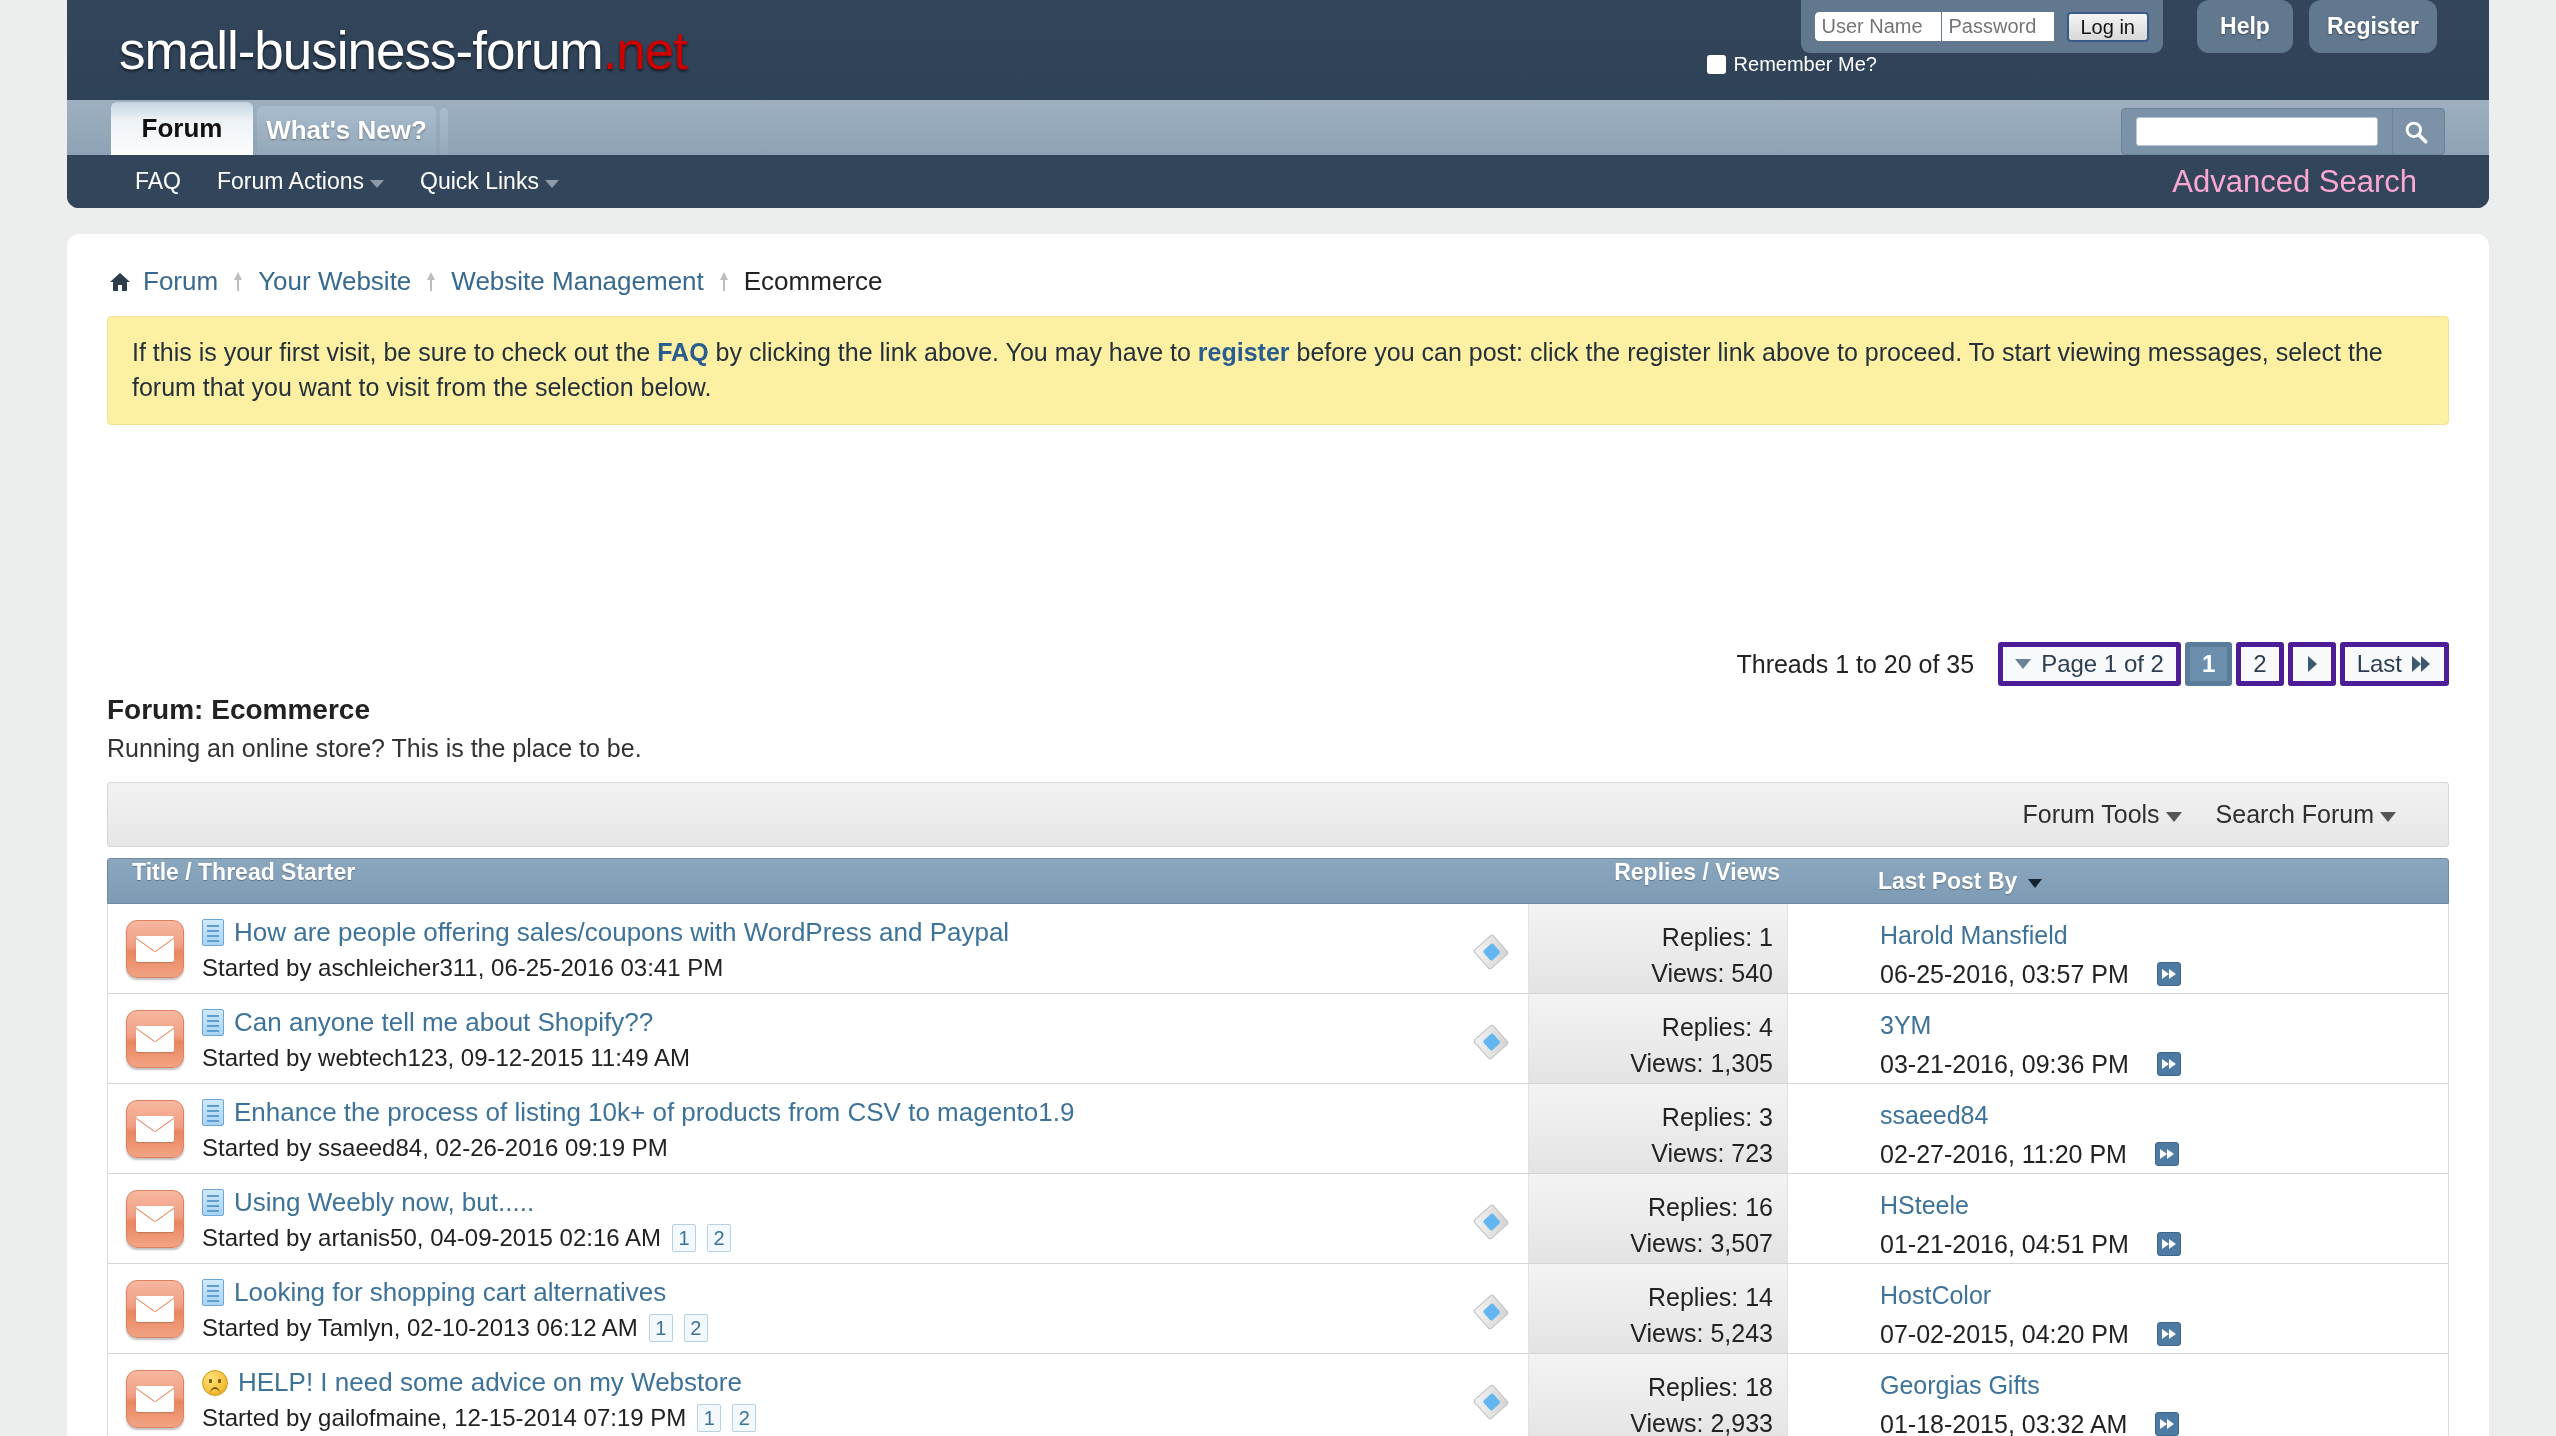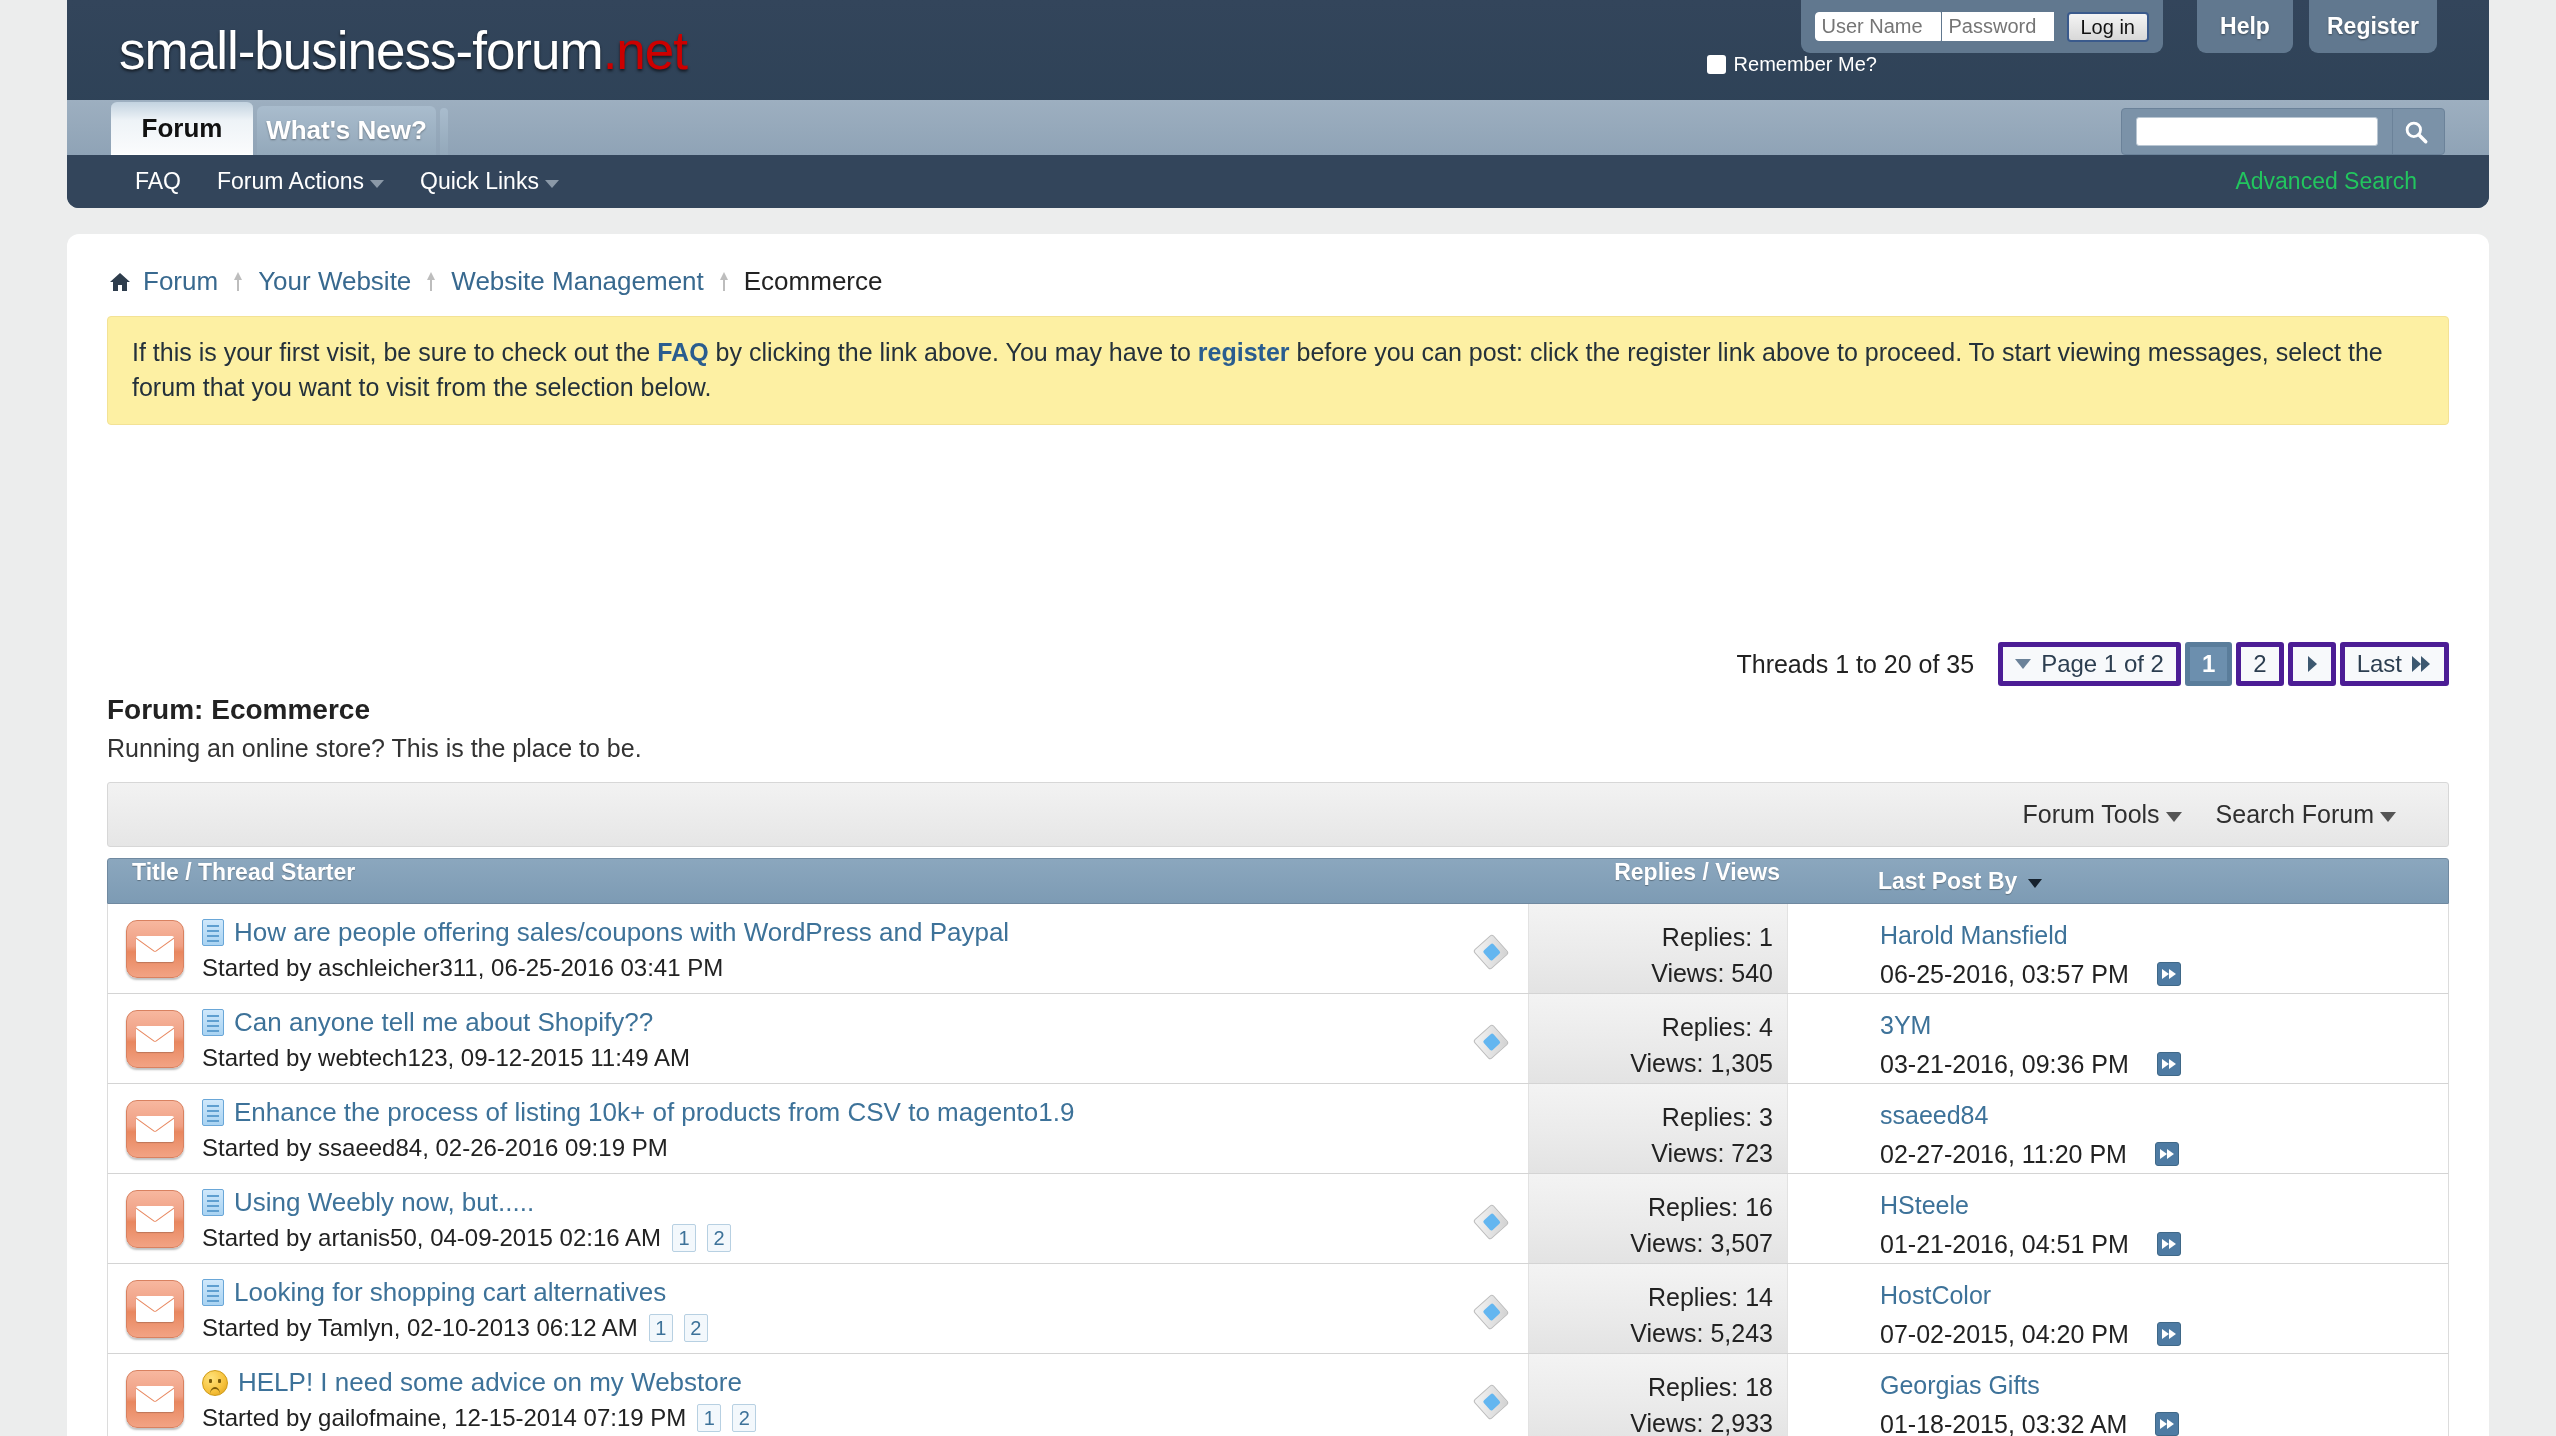--- a/index.html
+++ b/index.html
@@ -93,20 +93,21 @@
     background: #61788f;
     border-bottom-left-radius: 9px;
     border-bottom-right-radius: 9px;
     color: #fff;
     font-size: 23px;
     font-weight: bold;
     display: flex; align-items: center; justify-content: center;
     padding: 0 20px;
     cursor: pointer;
     text-shadow: 0 1px 2px rgba(0,0,0,.4);
+    border-radius: 12px;
   }
   .hdr-help { right: 196px; width: 96px; }
   .hdr-register { right: 52px; width: 128px; }
   .remember {
     position: absolute;
     right: 612px; top: 53px;
     display: flex; align-items: center; gap: 8px;
     color: #fff; font-size: 20px;
   }
   .remember .cb {
@@ -204,21 +205,21 @@
     display:inline-block;
     width: 0; height: 0;
     border-left: 7px solid transparent;
     border-right: 7px solid transparent;
     border-top: 8px solid #8b99a8;
     margin-top: 4px;
   }
   .adv-search {
     position: absolute; right: 72px; top: 0;
     height: 53px; display:flex; align-items:center;
-    color:#22c55e; font-size: 23px; cursor: pointer;
+    color:#f9a8d4; font-size: 31px; cursor: pointer;
   }
 
   
   .panel {
     position: absolute;
     left: 67px; top: 234px;
     width: 2422px;
     min-height: 1210px;
     background: #ffffff;
     border-radius: 12px 12px 0 0;

